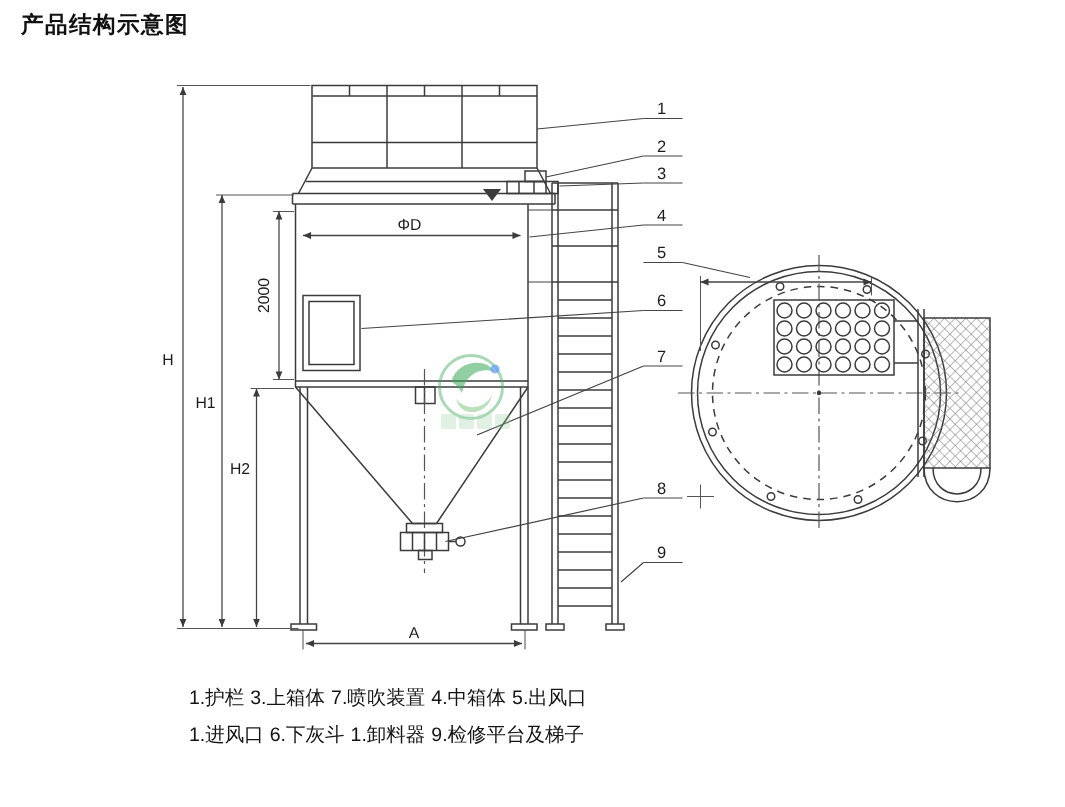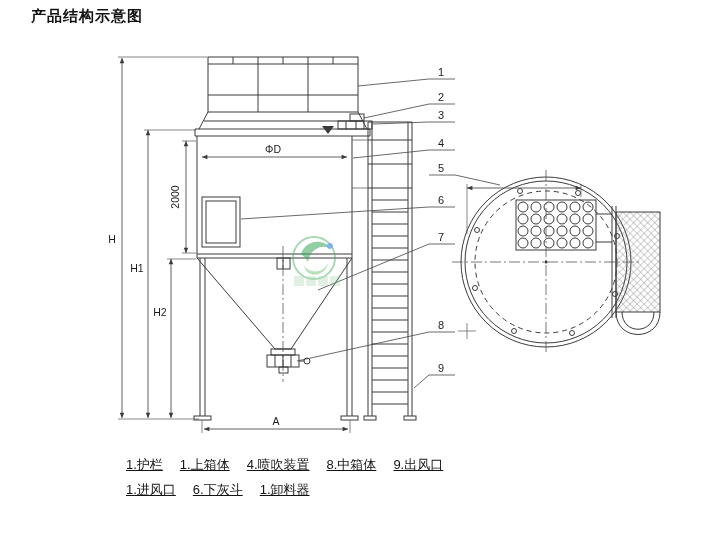--- a/index.html
+++ b/index.html
@@ -1,30 +1,30 @@
 <!DOCTYPE html>
 <html><head>
 <meta charset="utf-8">
 <style>
   html,body{margin:0;padding:0;background:#ffffff;}
   .page{position:relative;width:710px;height:538px;background:#fff;overflow:hidden;
         font-family:"Liberation Sans","DejaVu Sans",sans-serif;}
-  .title{position:absolute;left:31px;top:7px;font-size:15px;font-weight:bold;
+  .title{position:absolute;left:14px;top:7px;font-size:15px;font-weight:bold;
          color:#111;letter-spacing:1px;}
   svg{position:absolute;left:0;top:0;}
   .ln{stroke:#3b3b3b;fill:none;stroke-width:1;}
   .thin{stroke:#4a4a4a;stroke-width:.7;}
   .cl{stroke:#555;stroke-width:.8;fill:none;stroke-dasharray:11 3 2 3;}
   .dimln{stroke:#444;stroke-width:.85;fill:none;}
   .ext{stroke:#555;stroke-width:.7;}
   .leader{stroke:#444;stroke-width:.8;}
   .dimtxt{font:10.5px "Liberation Sans","DejaVu Sans",sans-serif;fill:#1c1c1c;}
   .num{font:11px "Liberation Sans","DejaVu Sans",sans-serif;fill:#1c1c1c;}
   .legend{position:absolute;left:126px;top:456px;color:#141414;font-size:13px;}
-  .legend-row{display:flex;column-gap:17px;margin-bottom:7px;white-space:nowrap;text-decoration:underline;}
+  .legend-row{display:flex;column-gap:4px;margin-bottom:7px;white-space:nowrap;}
 </style>
 </head>
 <body>
 
 <div class="page">
 
   <div class="title">产品结构示意图</div>
 
   <svg width="710" height="538" viewBox="0 0 710 538">
     <defs>
@@ -284,25 +284,26 @@
         <rect x="306" y="276" width="10" height="10" rx="1"></rect>
         <rect x="318" y="276" width="10" height="10" rx="1"></rect>
         <rect x="330" y="276" width="10" height="10" rx="1"></rect>
       </g>
     </g>
   </svg>
 
   <div class="legend">
     <div class="legend-row">
       <span>1.护栏</span>
-      <span>1.上箱体</span>
-      <span>4.喷吹装置</span>
-      <span>8.中箱体</span>
-      <span>9.出风口</span>
+      <span>3.上箱体</span>
+      <span>7.喷吹装置</span>
+      <span>4.中箱体</span>
+      <span>5.出风口</span>
     </div>
     <div class="legend-row">
       <span>1.进风口</span>
       <span>6.下灰斗</span>
       <span>1.卸料器</span>
+      <span>9.检修平台及梯子</span>
     </div>
   </div>
 
 </div>
 
 </body></html>

